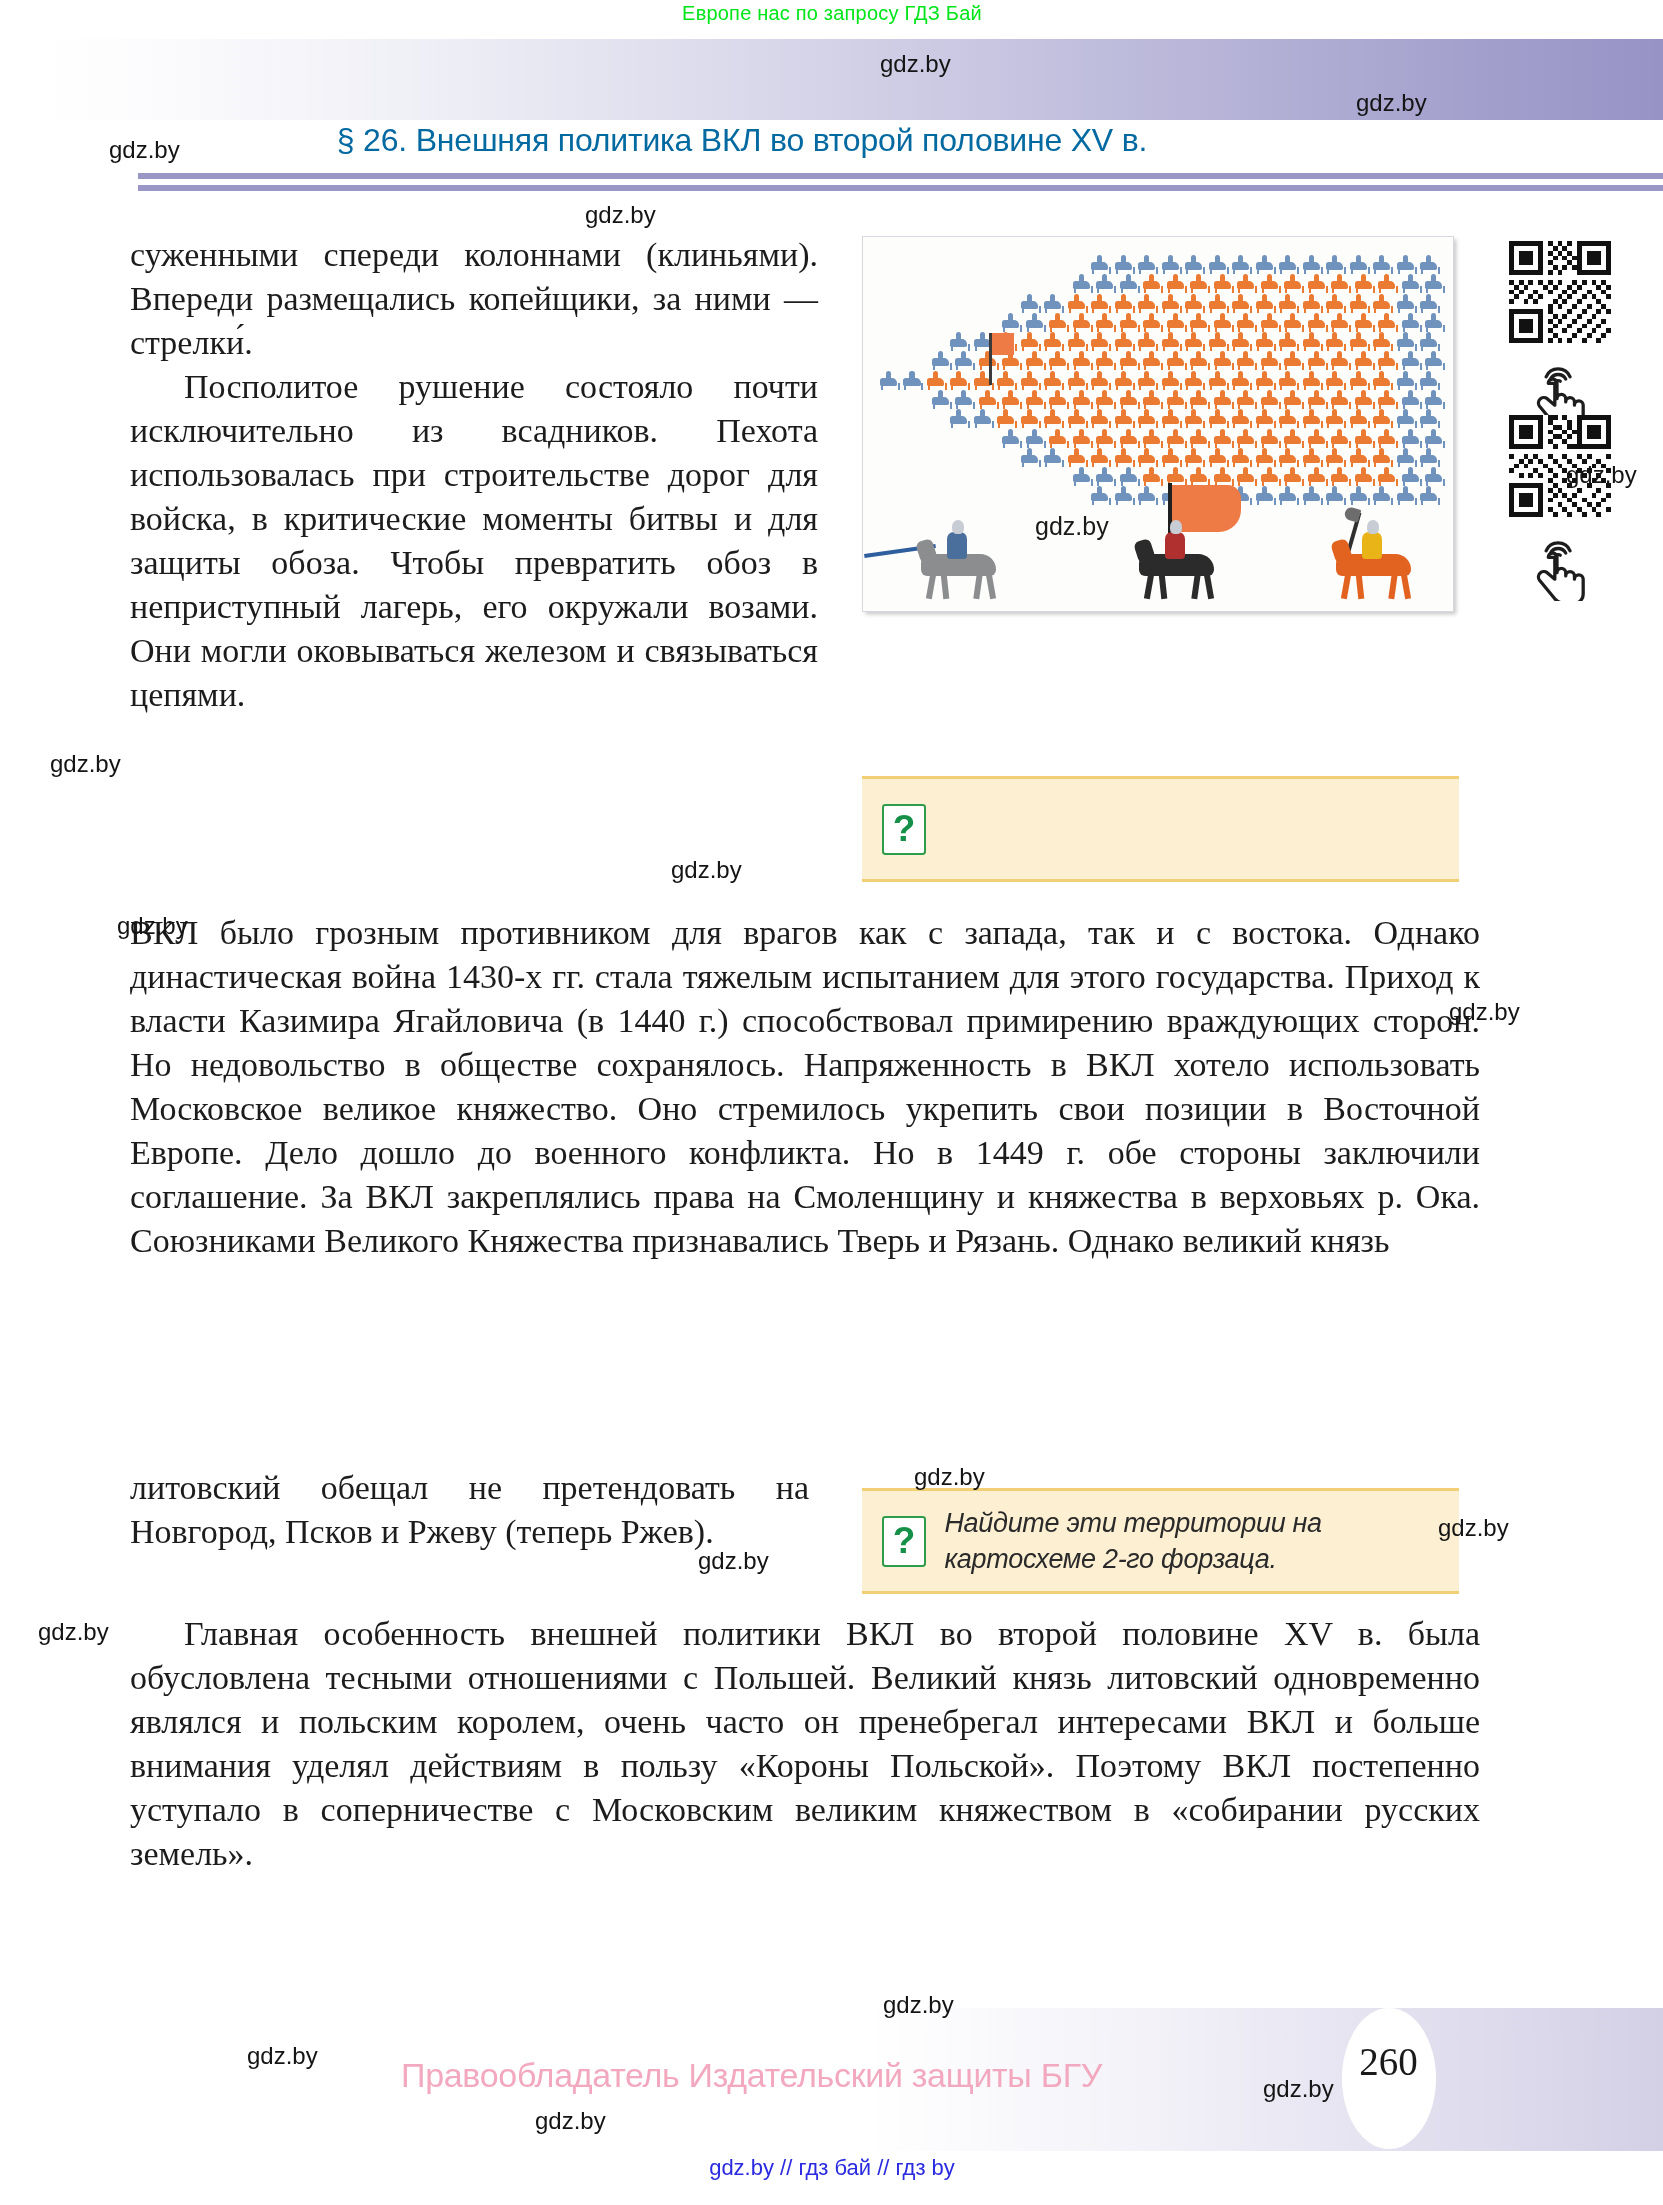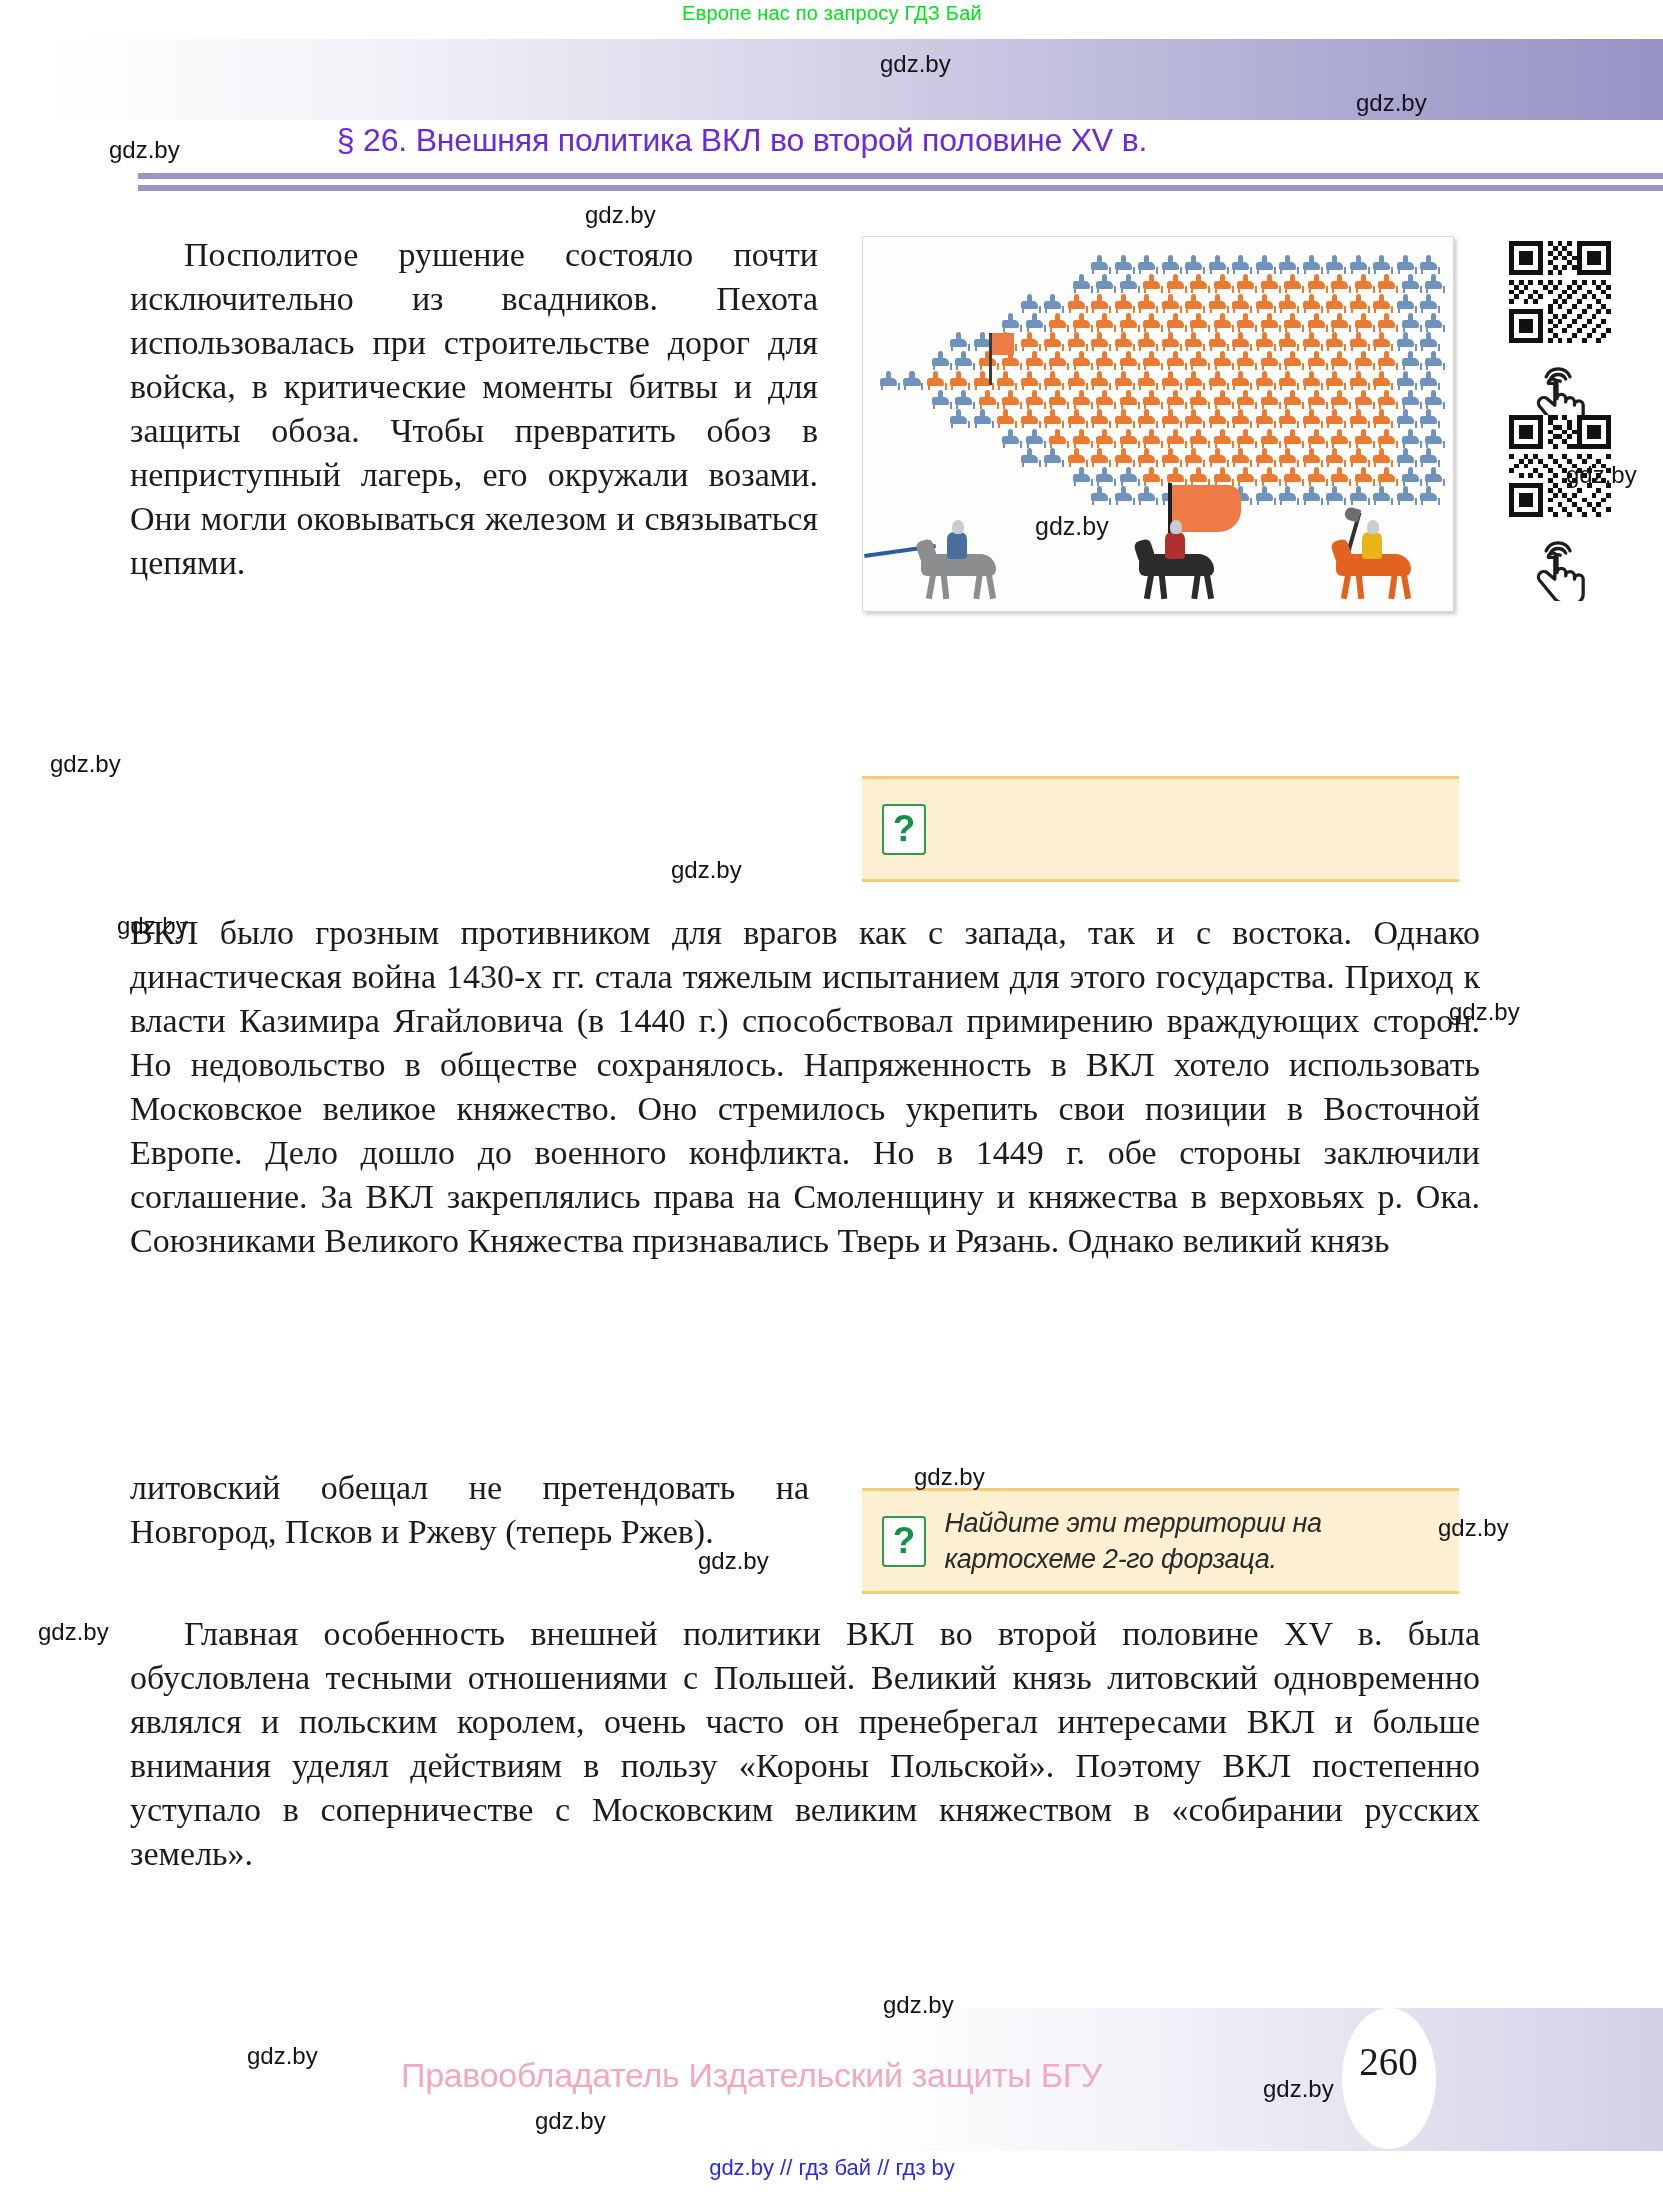--- a/index.html
+++ b/index.html
@@ -49,21 +49,21 @@
 
   
   .chapter-title {
     position: absolute;
     top: 122px; left: 0;
     width: 1484px;
     text-align: center;
     font-family: "Liberation Sans", sans-serif;
     font-size: 32px;
     font-weight: 400;
-    color: #6d28d9;
+    color: #0369a1;
     letter-spacing: -0.2px;
   }
 
   .rule-top {
     position: absolute;
     left: 138px;
     width: 1526px;
     height: 5.9px;
     background: #9a97c6;
   }
@@ -376,20 +376,21 @@
 <body>
 
 <div class="promo-banner">Европе нас по запросу ГДЗ Бай</div>
 
 <div class="header-band"></div>
 <div class="chapter-title">§ 26. Внешняя политика ВКЛ во второй половине XV в.</div>
 <div class="rule-top a"></div>
 <div class="rule-top b"></div>
 
 <div class="col-left blk-1">
+  <div>суженными спереди колоннами (клиньями). Впереди размещались копейщики, за ними — стрелки́.</div>
   <div class="para-indent">Посполитое рушение состояло почти исключительно из всадников. Пехота использовалась при строительстве дорог для войска, в критические моменты битвы и для защиты обоза. Чтобы превратить обоз в неприступный лагерь, его окружали возами. Они могли оковываться железом и связываться цепями.</div>
 </div>
 
 <div class="full-width blk-2">ВКЛ было грозным противником для врагов как с запада, так и с востока. Однако династическая война 1430-х гг. стала тяжелым испытанием для этого государства. Приход к власти Казимира Ягайловича (в 1440 г.) способствовал примирению враждующих сторон. Но недовольство в обществе сохранялось. Напряженность в ВКЛ хотело использовать Московское великое княжество. Оно стремилось укрепить свои позиции в Восточной Европе. Дело дошло до военного конфликта. Но в 1449 г. обе стороны заключили соглашение. За ВКЛ закреплялись права на Смоленщину и княжества в верховьях р. Ока. Союзниками Великого Княжества признавались Тверь и Рязань. Однако великий князь</div>
 
 <div class="col-left blk-3">литовский обещал не претендовать на Новгород, Псков и Ржеву (теперь Ржев).</div>
 
 <div class="full-width blk-4">
   <span class="para-indent" style="display:block">Главная особенность внешней политики ВКЛ во второй половине XV в. была обусловлена тесными отношениями с Польшей. Великий князь литовский одновременно являлся и польским королем, очень часто он пренебрегал интересами ВКЛ и больше внимания уделял действиям в пользу «Короны Польской». Поэтому ВКЛ постепенно уступало в соперничестве с Московским великим княжеством в «собирании русских земель».</span>
 </div>

